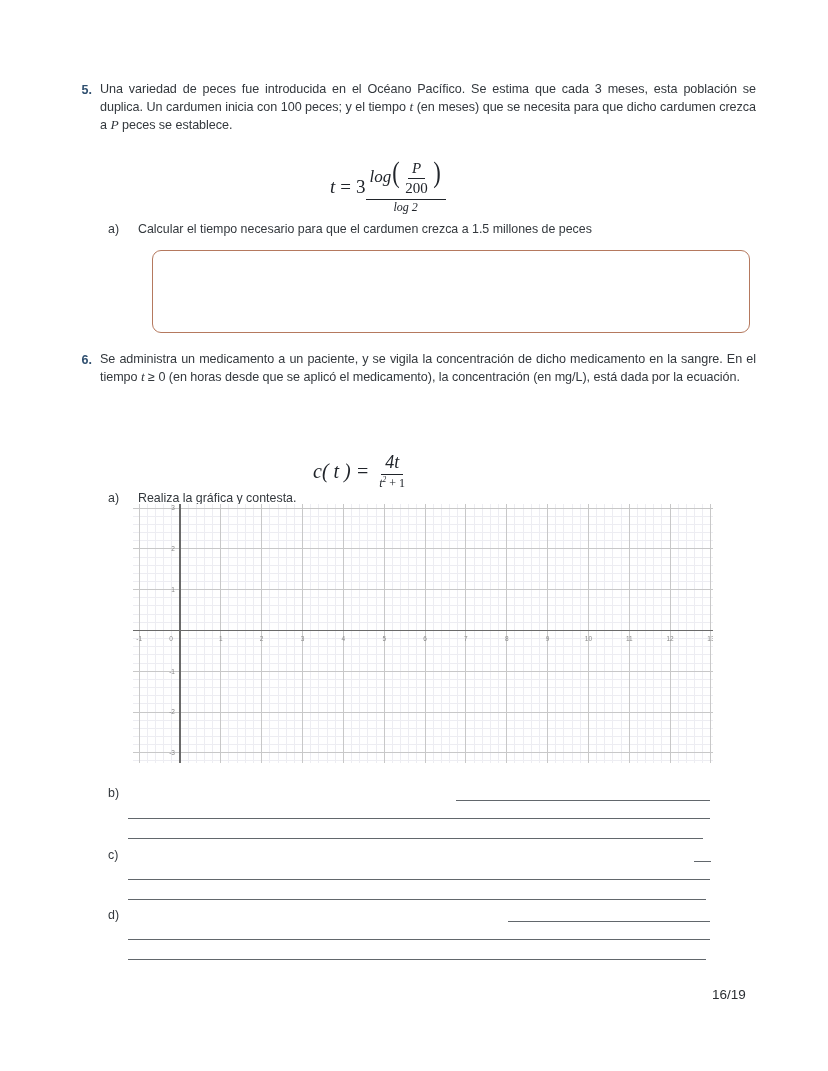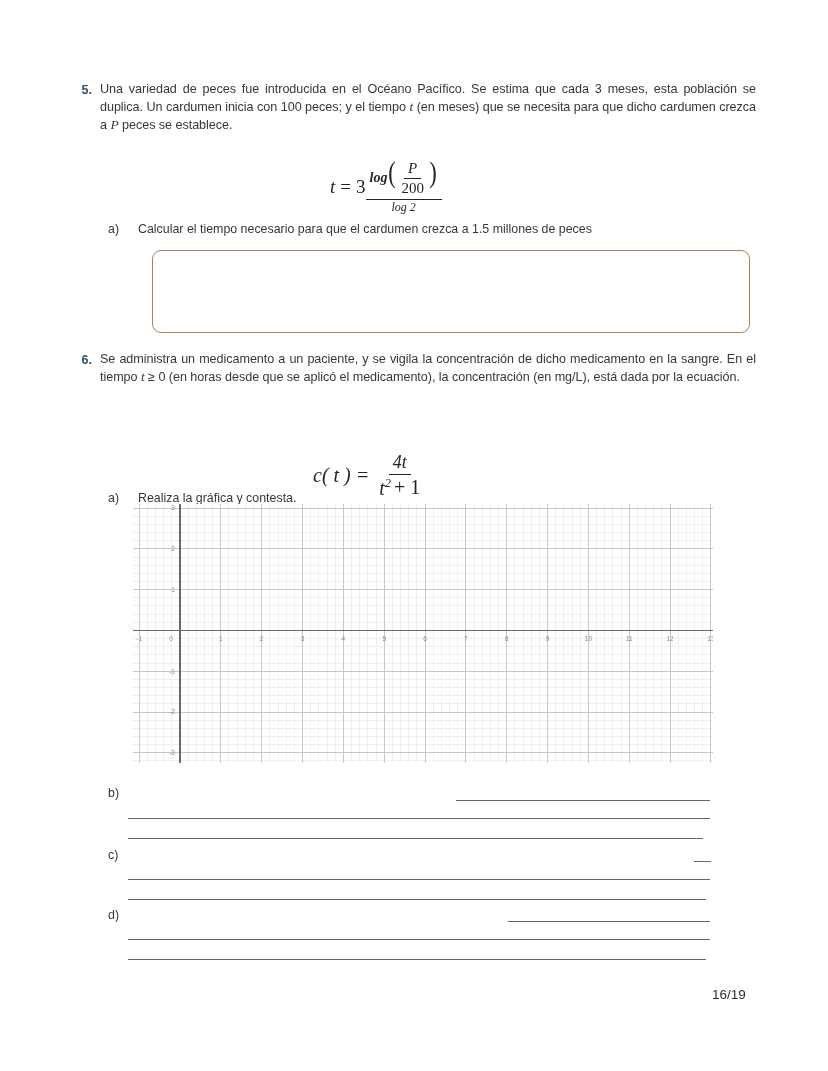--- a/index.html
+++ b/index.html
@@ -141,21 +141,21 @@
   <div class="qblock" style="left:76px; top:80px; width:680px;">
     <div class="qnum">5.</div>
     <div class="qtext"><span>Una variedad de peces fue introducida en el Océano Pacífico. Se estima que cada 3 meses, esta población se duplica. Un cardumen inicia con 100 peces; y el tiempo </span><i>t</i><span> (en meses) que se necesita para que dicho cardumen crezca a </span><i>P</i><span> peces se establece.</span></div>
   </div>
 
   <div class="formula" style="left:330px; top:160px;">
     <span class="fvar">t</span>
     <span class="feq">=</span>
     <span class="fnum">3</span>
     <span class="frac">
-      <span class="top"><span class="fitalic" style="font-size:14px;font-weight:bold;">log</span><span class="paren">(</span><span class="frac">
+      <span class="top"><span class="fitalic" style="font-size:17px;">log</span><span class="paren">(</span><span class="frac">
             <span class="top" style="font-size:15px;border-bottom:1.1px solid #20242a;"><i>P</i></span>
             <span class="bot" style="font-size:15px;">200</span>
           </span><span class="paren">)</span></span>
       <span class="bot fitalic" style="font-size:12px;">log 2</span>
     </span>
   </div>
 
   <div class="sub" style="left:108px; top:220px; width:660px;">
     <div class="sublabel">a)</div>
     <div class="subtext">Calcular el tiempo necesario para que el cardumen crezca a 1.5 millones de peces</div>
@@ -165,21 +165,21 @@
 
   <div class="qblock" style="left:76px; top:350px; width:680px;">
     <div class="qnum">6.</div>
     <div class="qtext"><span>Se administra un medicamento a un paciente, y se vigila la concentración de dicho medicamento en la sangre. En el tiempo </span><i>t</i><span> ≥ 0  (en horas desde que se aplicó el medicamento), la concentración (en mg/L), está dada por la ecuación.</span></div>
   </div>
 
   <div class="formula" style="left:313px; top:452px;">
     <span class="fvar" style="font-size:20px;">c( t ) =</span>
     <span class="frac" style="margin-left:6px;">
       <span class="top fitalic" style="font-size:18px;">4t</span>
-      <span class="bot" style="font-size:20px;text-align:right;"><i>t</i><sup class="exp">2</sup><span style="padding-left:3px;">+ 1</span></span>
+      <span class="bot" style="font-size:12px;text-align:right;"><i>t</i><sup class="exp">2</sup><span style="padding-left:3px;">+ 1</span></span>
     </span>
   </div>
 
   <div class="sub" style="left:108px; top:489px; width:660px;">
     <div class="sublabel">a)</div>
     <div class="subtext">Realiza la gráfica y contesta.</div>
   </div>
 
   <div class="graph" style="left:133px; top:504px; width:580px; height:259px;">
     <svg width="580" height="259" viewBox="0 0 580 259">

